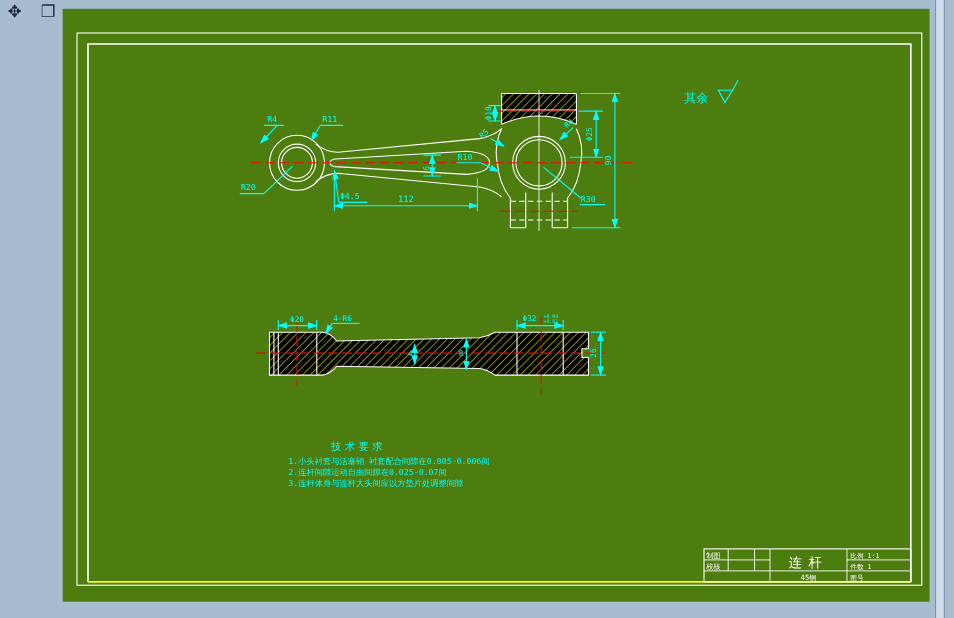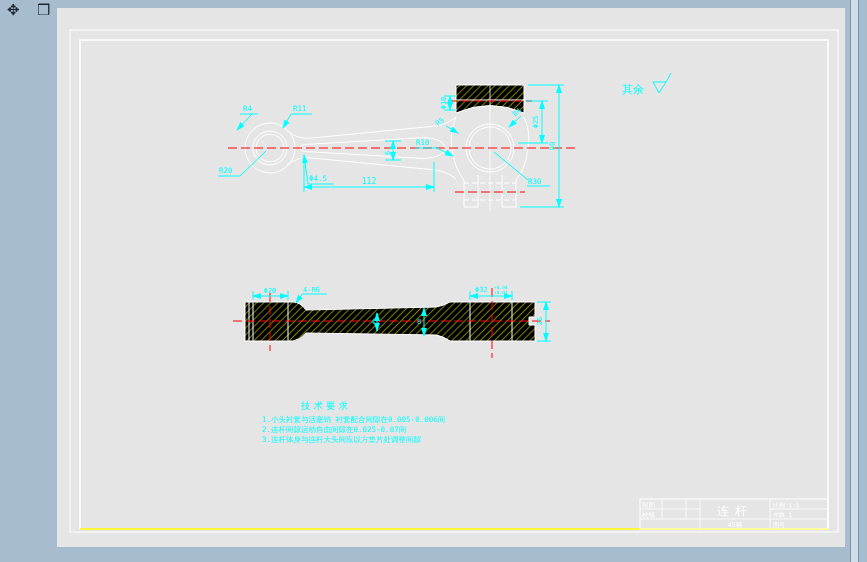--- a/index.html
+++ b/index.html
@@ -1,19 +1,19 @@
 <!DOCTYPE html>
 <html><head>
 <meta charset="utf-8">
 <style>
   html,body{margin:0;padding:0;}
   body{font-family:"DejaVu Sans",sans-serif;}
   .stage{position:relative;width:867px;height:562px;background:#a7bccf;overflow:hidden;}
   .mdi-icon{position:absolute;color:#1b2734;font-size:15px;line-height:15px;user-select:none;}
-  .canvas{position:absolute;left:57px;top:8px;width:788px;height:539px;background:#e5e5e5;}
+  .canvas{position:absolute;left:57px;top:8px;width:788px;height:539px;background:#4d7c0f;}
   .scroll-strip{position:absolute;right:8px;top:0;width:7px;height:562px;background:#cfdeeb;border-left:1px solid #7f93a6;border-right:1px solid #7f93a6;}
   svg text{font-family:"DejaVu Sans Mono","DejaVu Sans",monospace;}
   .dim{fill:#00ffff;}
   .wtxt{fill:#ffffff;}
 </style>
 </head>
 <body>
 
 <div class="stage">
 

